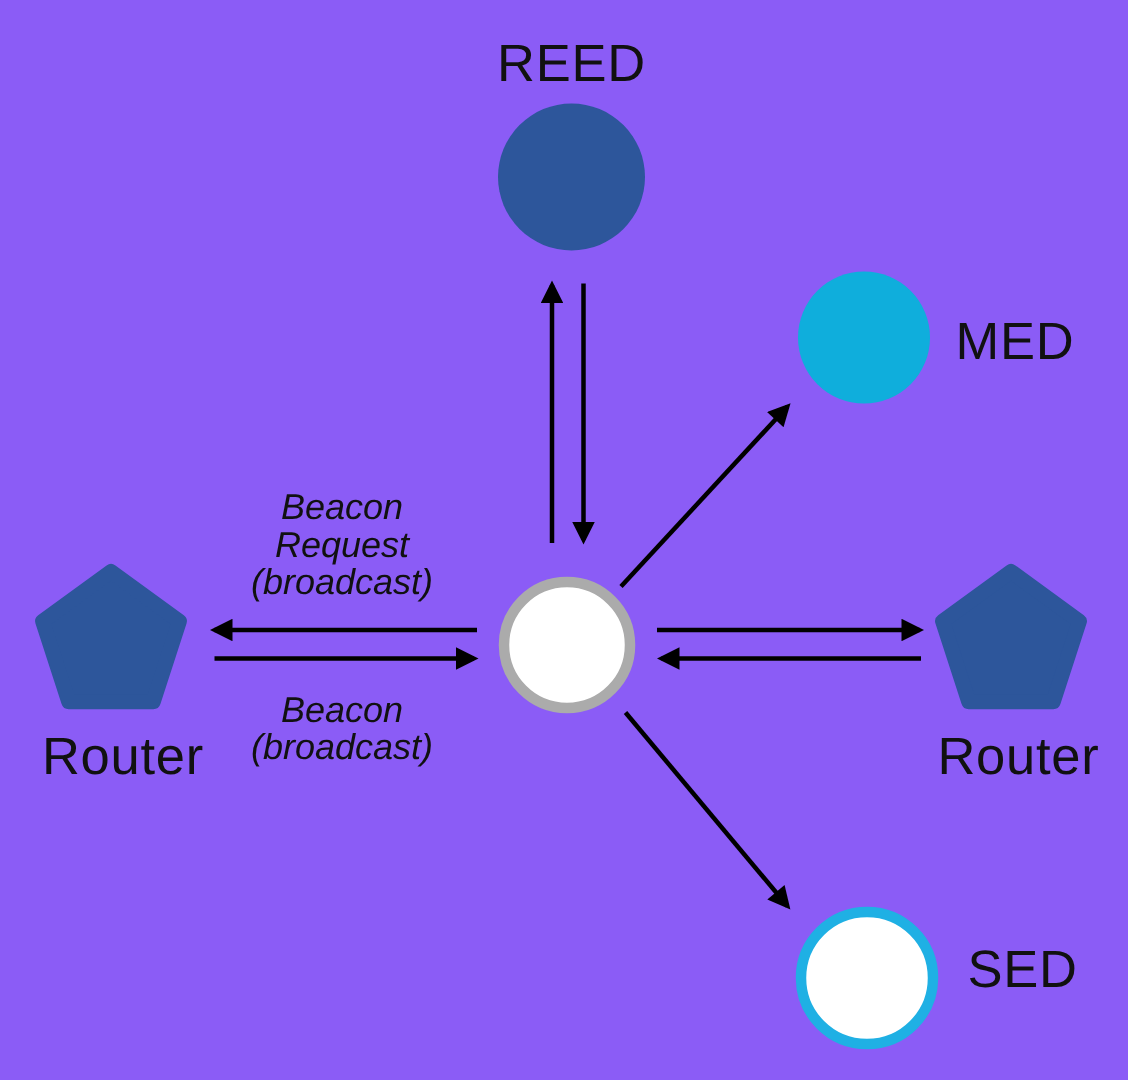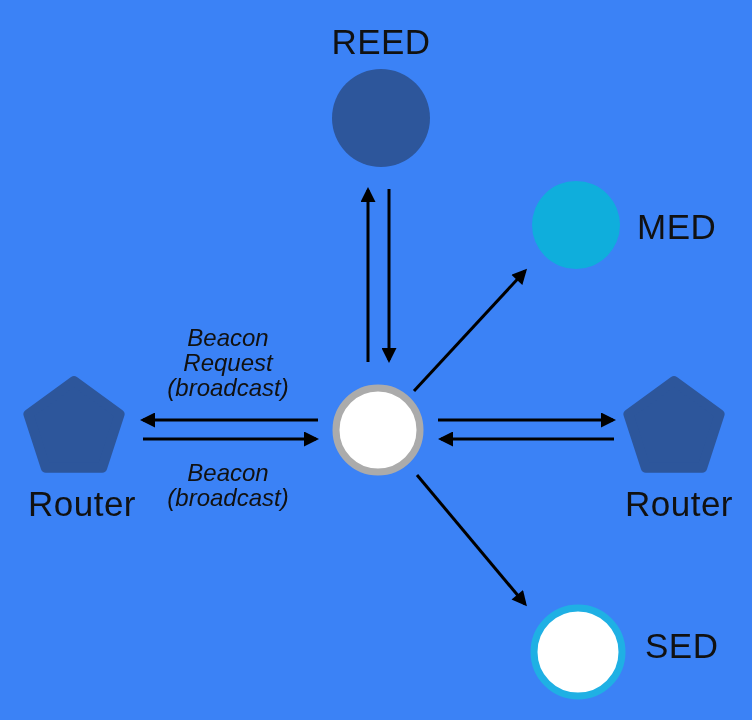--- a/index.html
+++ b/index.html
@@ -8,21 +8,21 @@
     background: #ffffff;
     width: 752px;
     height: 720px;
     overflow: hidden;
     font-family: "Liberation Sans", "DejaVu Sans", sans-serif;
   }
   .stage {
     position: relative;
     width: 752px;
     height: 720px;
-    background: #3b82f6;
+    background: #8b5cf6;
   }
   svg { display: block; }
   .node-label {
     font-family: "Liberation Sans", "DejaVu Sans", sans-serif;
     font-size: 35px;
     font-weight: 500;
     letter-spacing: 0.5px;
   }
   .annot-label {
     font-family: "Liberation Sans", "DejaVu Sans", sans-serif;

